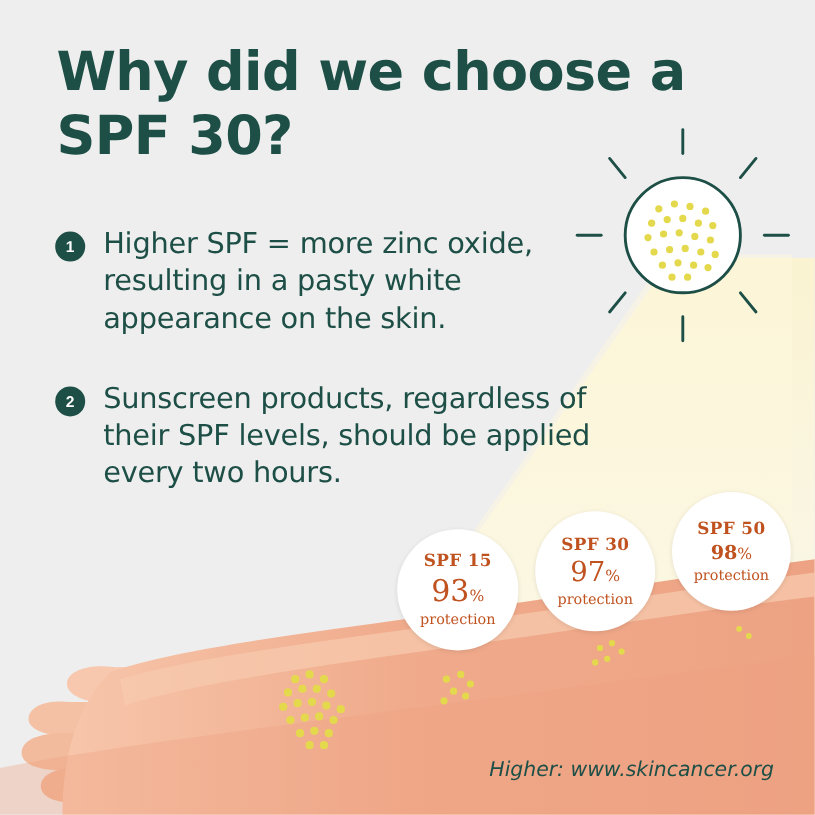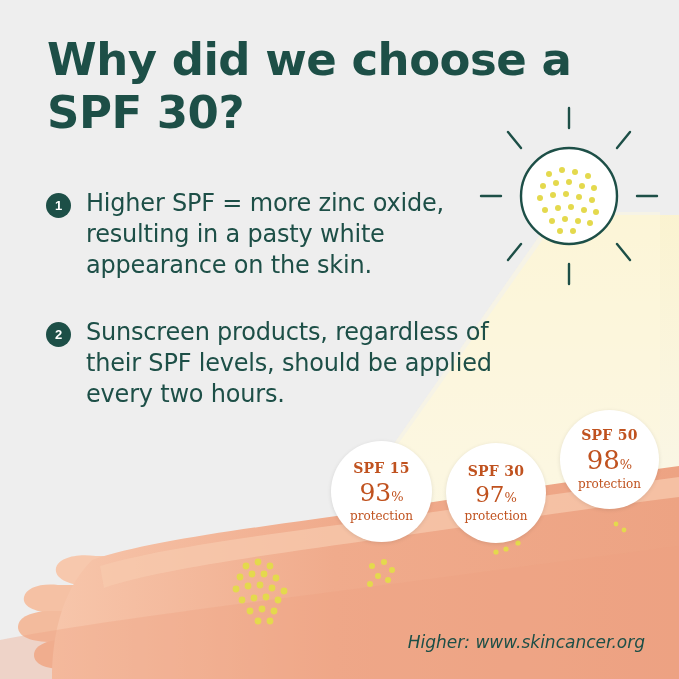--- a/index.html
+++ b/index.html
@@ -84,28 +84,28 @@
 
   #bubble0{left:216px;top:455px;width:103px;height:103px;}
   #bubble0 .b-spf{font-size:13px;margin-bottom:9px;}
   #bubble0 .b-sub{font-size:12px;}
 
   #bubble15{left:331px;top:441px;width:101px;height:101px;}
   #bubble15 .b-spf{font-size:14px;}
   #bubble15 .b-pct{font-size:25px;margin:2px 0 3px;}
   #bubble15 .b-sub{font-size:12px;}
 
-  #bubble30{left:446px;top:443px;width:100px;height:100px;text-align:right;}
+  #bubble30{left:446px;top:426px;width:100px;height:100px;text-align:right;}
   #bubble30 .b-spf{font-size:14px;}
   #bubble30 .b-pct{font-size:23px;margin:2px 0 3px;}
   #bubble30 .b-sub{font-size:12px;}
 
   #bubble50{left:560px;top:410px;width:99px;height:99px;}
   #bubble50 .b-spf{font-size:14px;}
-  #bubble50 .b-pct{font-size:26px;margin:2px 0 3px;}
+  #bubble50 .b-pct{font-size:16px;margin:2px 0 3px;font-weight:bold;}
   #bubble50 .b-sub{font-size:12px;}
 
   .pct-wrap{display:flex;align-items:baseline;justify-content:center;}
   .pct-wrap .sym{font-size:13px;}
 
   
   .source{
     position:absolute;
     right:34px;bottom:27px;
     color:#1d4f47;

